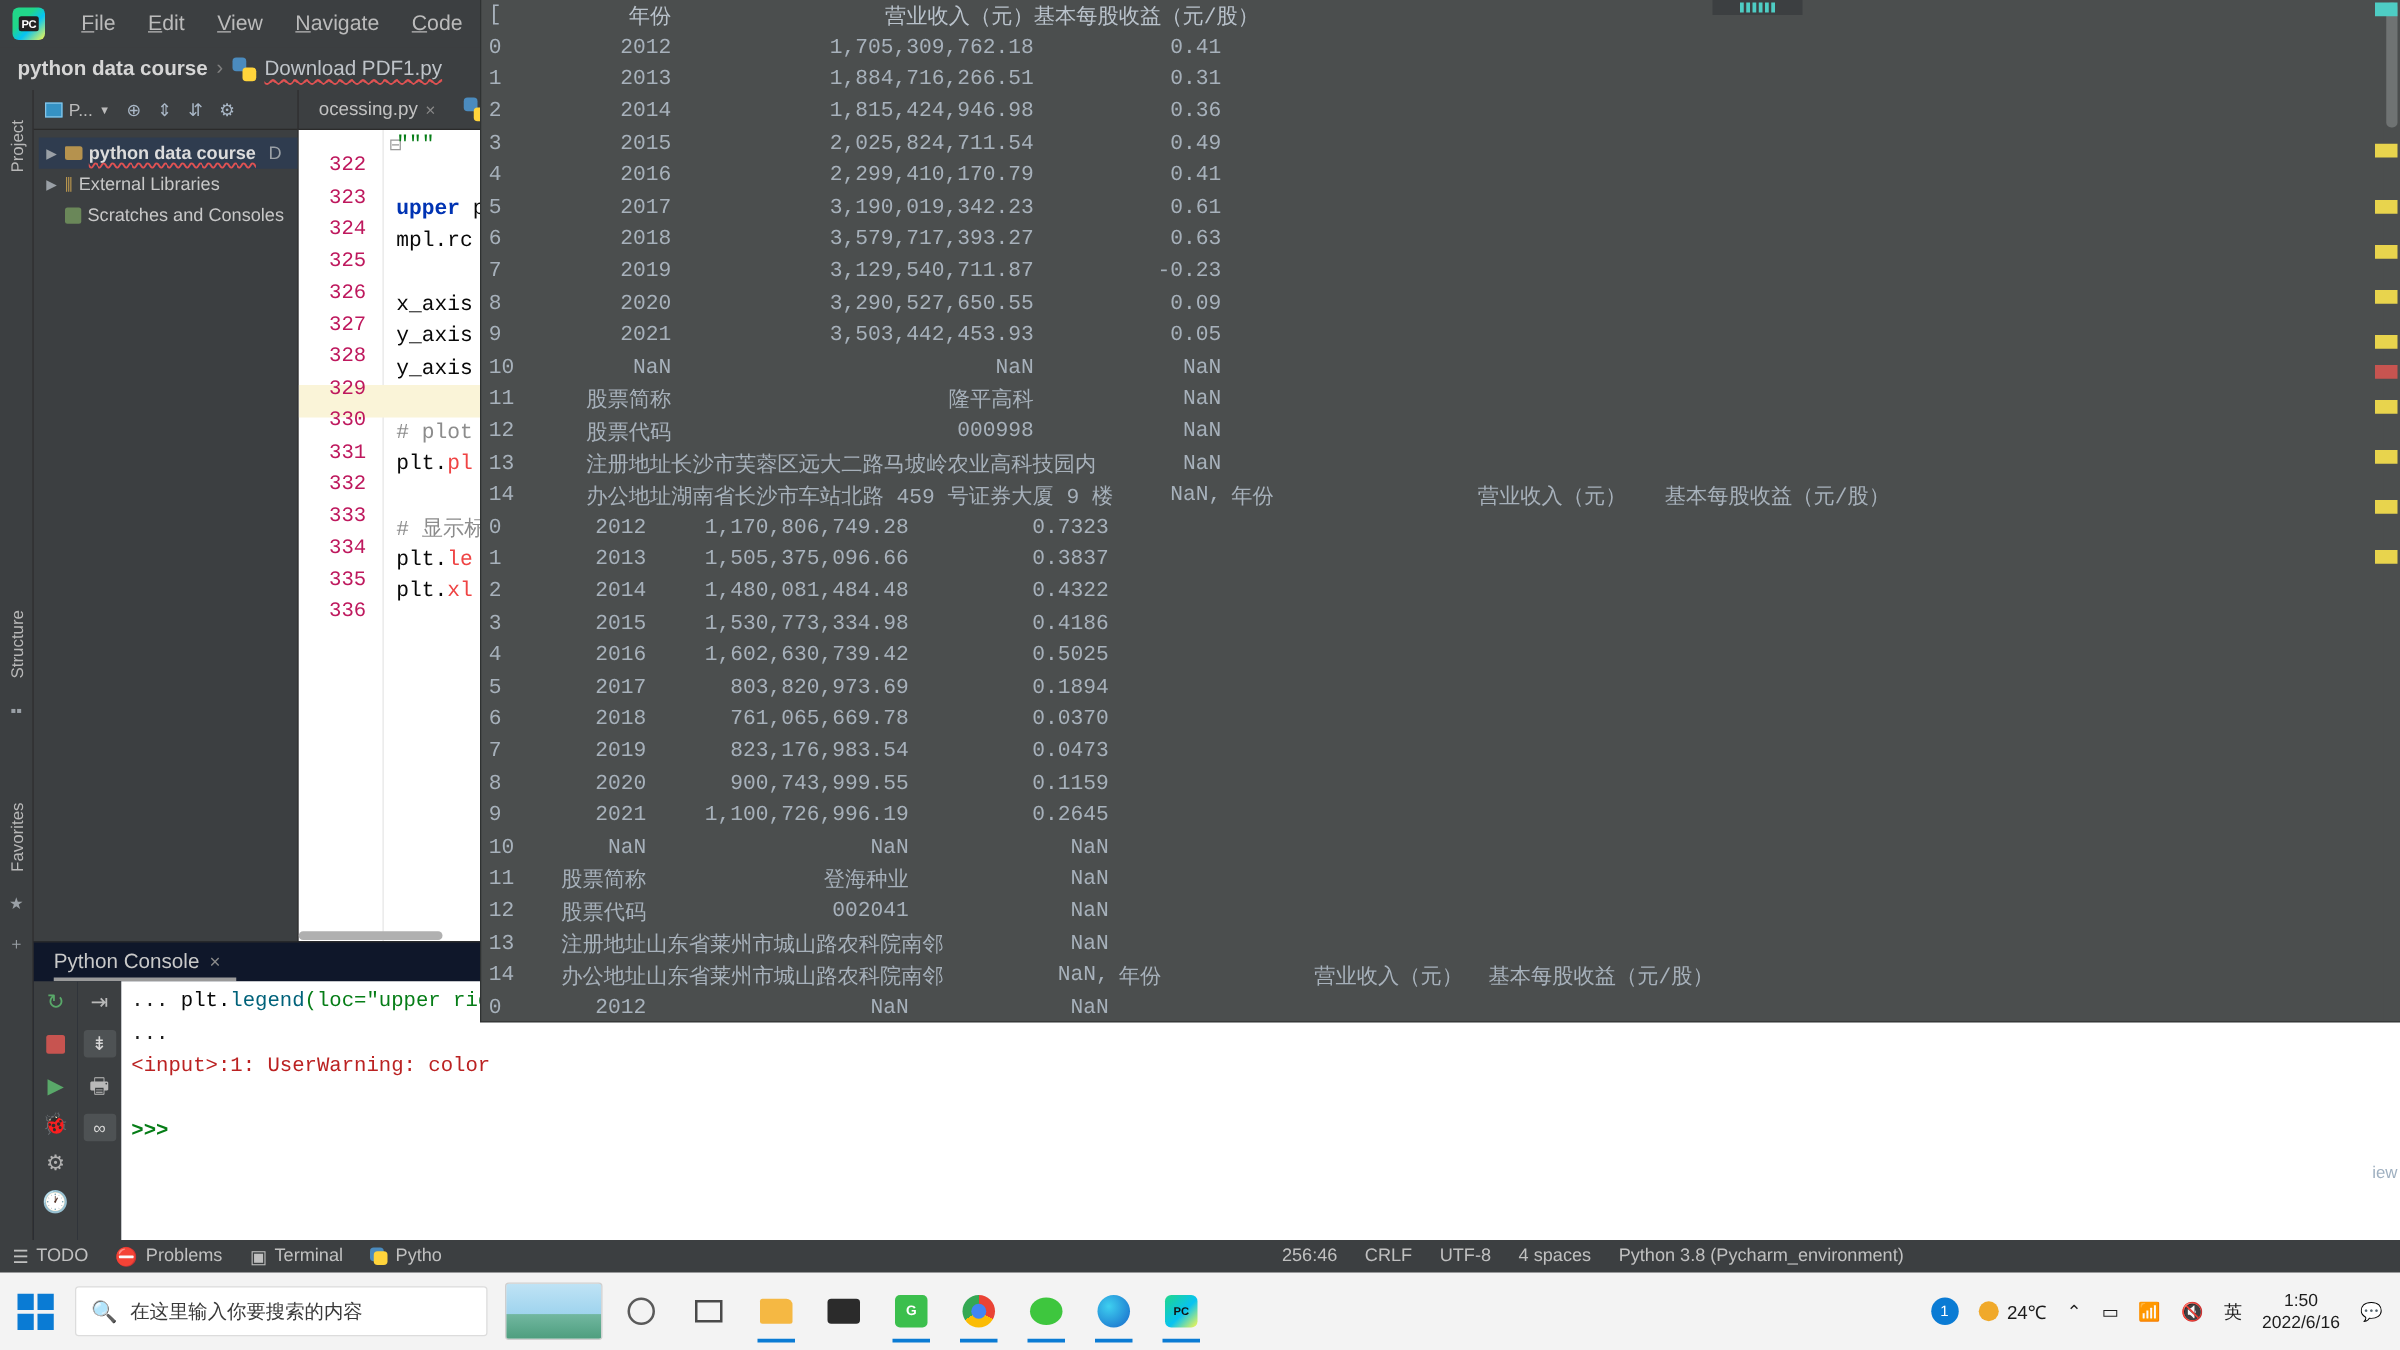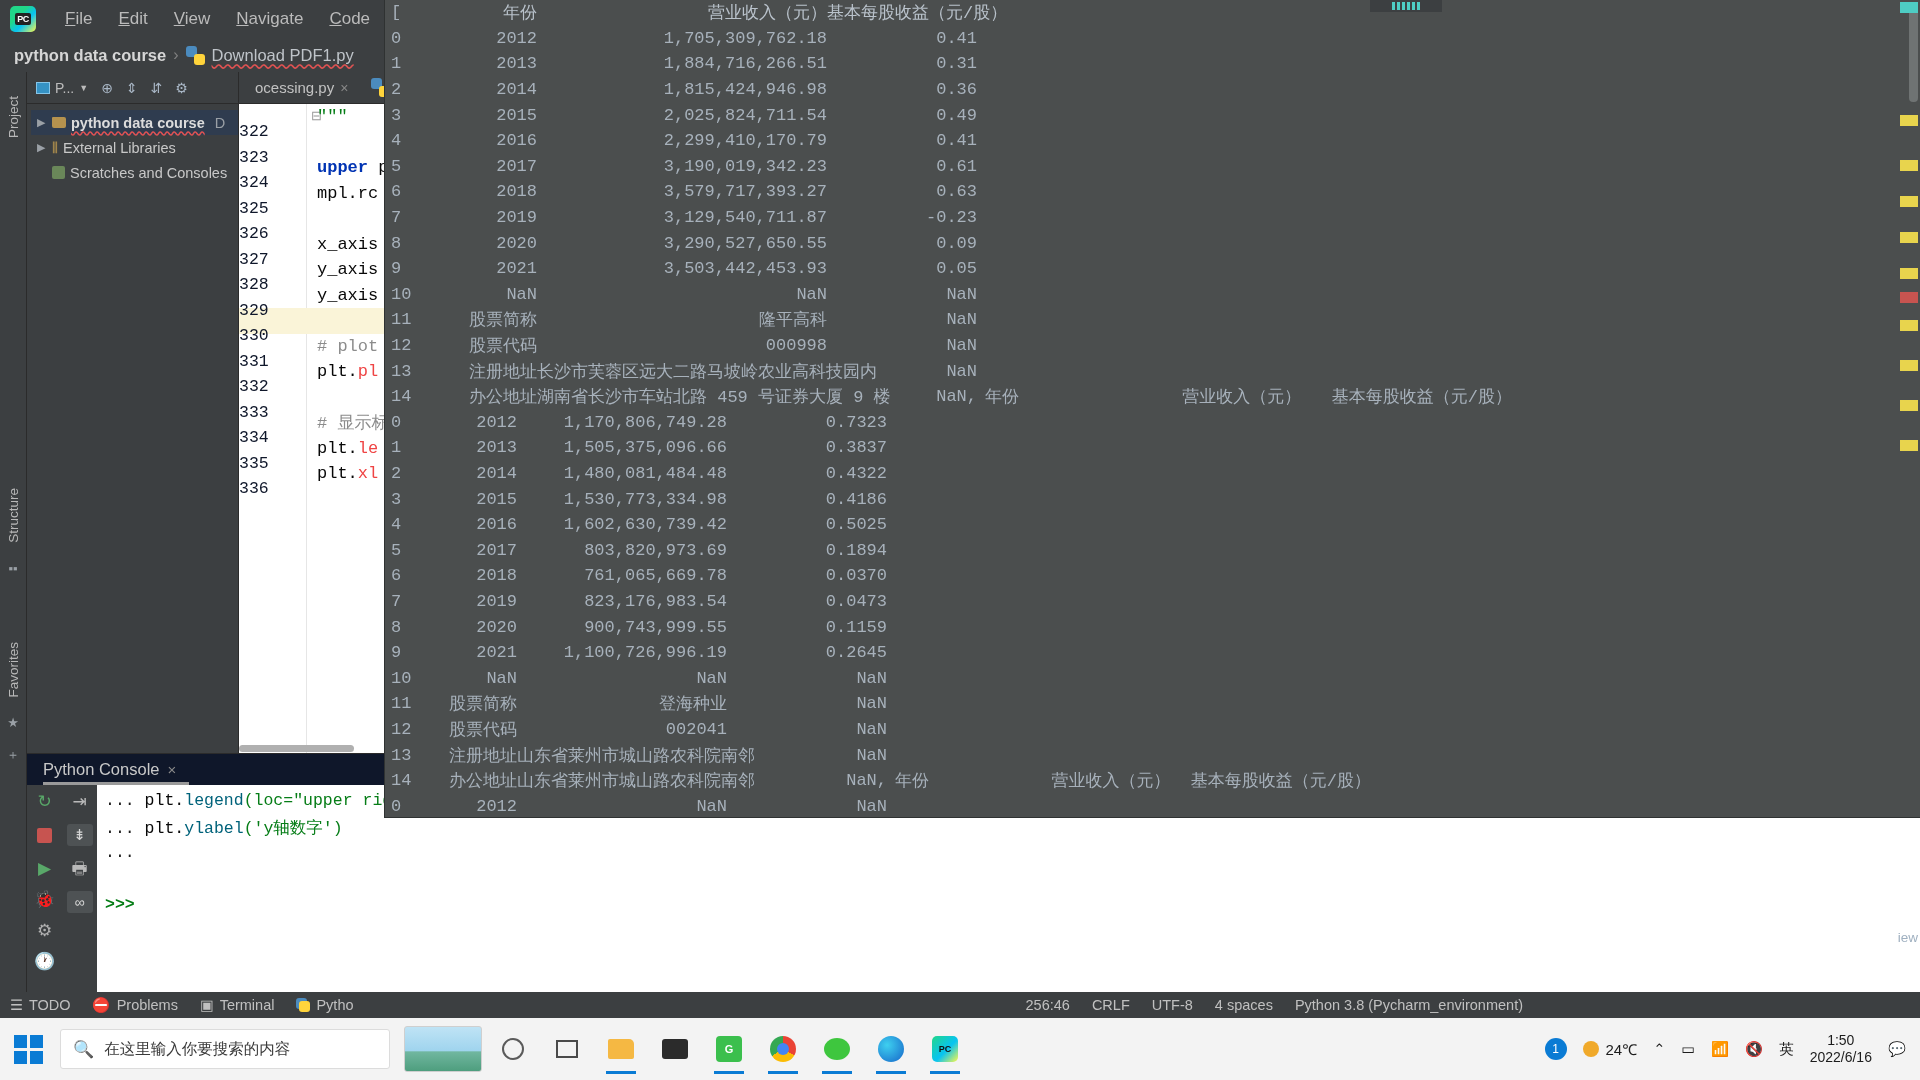--- a/index.html
+++ b/index.html
@@ -112,21 +112,21 @@
     background: #ffffff; overflow: hidden;
   }
   .gutter {
     position:absolute; left:0; top:0; bottom:0; width: 68px;
     background:#ffffff; border-right:1px solid #e6e6e6;
   }
   .code-lines { position:absolute; left:0; top:0; right:0; bottom:0; }
   .cline { height: 25.5px; display:flex; align-items:center; font-size:17px;
            font-family: "Liberation Mono", monospace; }
   .cline.cur { background:#faf4d8; }
-  .lnum { width:64px; text-align:left; padding-right:10px; color:#0f172a; font-size:16.5px;margin-top:30px;}
+  .lnum { width:64px; text-align:right; padding-right:10px; color:#be185d; font-size:16.5px;margin-top:30px;}
   .ctext { padding-left: 14px; white-space: pre; color:#080808; }
   .kw  { color:#0033b3; font-weight: bold; }
   .com { color:#8c8c8c; }
   .str { color:#067d17; }
   .fn  { color:#ef4444; }
   .editor-scroll-h {
     position:absolute; left:239px; bottom:266px; width:115px; height:7px;
     background:#b0b0b0; border-radius:4px;
   }
   .fold-mark { position:absolute; left:72px; top:4px; color:#999; font-size:13px; }
@@ -417,22 +417,22 @@
           <span class="cg-box active">
             <span style="color:#d6d6d6;font-size:15px">⇟</span>
           </span>
           <span class="cg-ico" style="color:#b9b9b9">🖶</span>
           <span class="cg-box active">
             <span style="color:#d6d6d6;font-size:14px">∞</span>
           </span>
         </div>
         <div class="console-out" id="console-out">
             <div class="coline"><span class="c-dots">... </span><span><span class="c-mod">plt</span><span class="c-dot">.</span><span class="c-fn">legend</span><span class="c-str">(loc="upper rig</span></span></div>
-            <div class="coline"><span class="c-dots">... </span><span><span class="c-mod">plt</span><span class="c-dot">.</span><span class="c-fn">ylabel</span><span class="c-str">('y轴数字')</span></span></div>
             <div class="coline"><span class="c-dots">... </span><span></span></div>
+            <div class="coline"><span class="c-warn">&lt;input&gt;:1: UserWarning: color</span></div>
             <div class="coline"><span class="c-dots"></span><span></span></div>
             <div class="coline"><span class="c-prompt">&gt;&gt;&gt;</span></div>
           </div>
       </div>
     </div>
 
     <div class="ide-statusbar">
       <span class="sb-item">
         <span>☰</span>
         <span>TODO</span>

